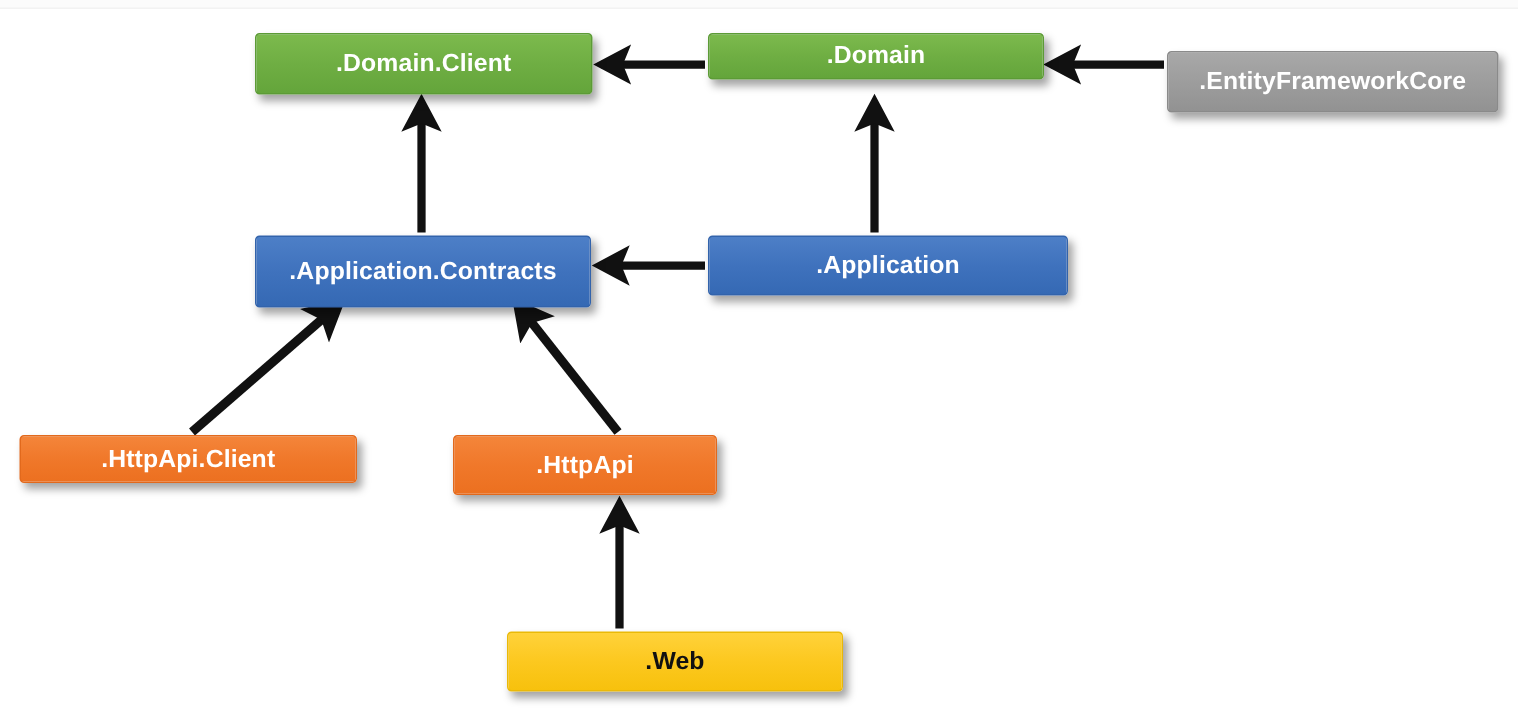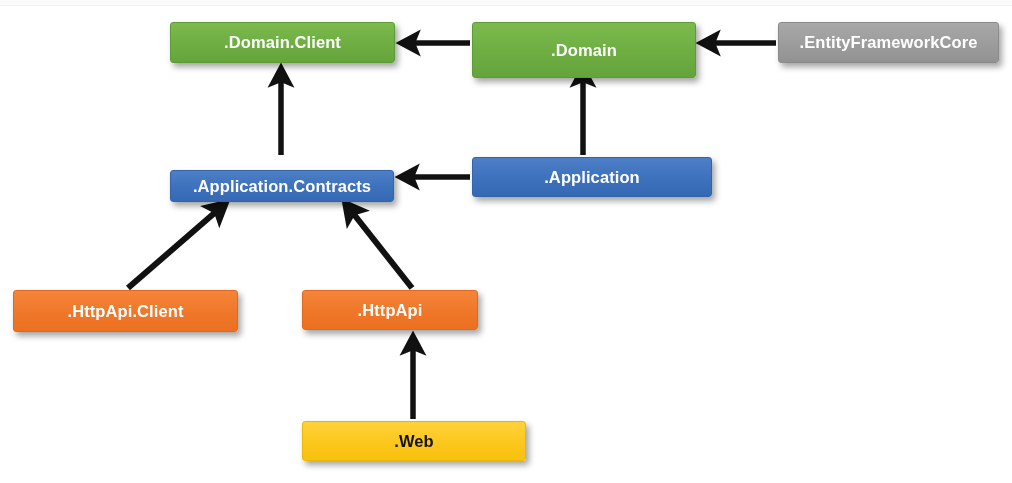--- a/index.html
+++ b/index.html
@@ -51,34 +51,36 @@
     box-shadow: 3px 4px 6px rgba(0,0,0,0.36);
     z-index: 3;
   }
   .node-green {
     background: linear-gradient(to bottom, #7cba4d 0%, #6fae43 50%, #64a53b 100%);
     border: 1px solid #5c9b36;
   }
   .node-gray {
     background: linear-gradient(to bottom, #a8a8a8 0%, #9d9d9d 50%, #929292 100%);
     border: 1px solid #8a8a8a;
+    margin-top: 12px;
   }
   .node-blue {
     background: linear-gradient(to bottom, #4d7fc7 0%, #3f72bd 50%, #3569b4 100%);
     border: 1px solid #3263ab;
   }
   .node-orange {
     background: linear-gradient(to bottom, #f4853a 0%, #f0782a 50%, #ec7020 100%);
     border: 1px solid #e2691c;
   }
   .node-yellow {
     background: linear-gradient(to bottom, #ffd23a 0%, #fcc81f 50%, #f7c10d 100%);
     border: 1px solid #eab908;
     color: #111111;
     text-shadow: none;
+    margin-left: 36px;
   }
   .node-label {
     display: block;
     line-height: 1;
     pointer-events: none;
   }
 </style>
 </head>
 <body>
 
@@ -99,33 +101,33 @@
         <line x1="128" y1="288" x2="226" y2="203" stroke="#111111" stroke-width="6" stroke-linecap="butt" marker-end="url(#arrowhead)"></line>
         <line x1="412" y1="288" x2="345" y2="203" stroke="#111111" stroke-width="6" stroke-linecap="butt" marker-end="url(#arrowhead)"></line>
         <line x1="413" y1="419" x2="413" y2="336" stroke="#111111" stroke-width="5.5" stroke-linecap="butt" marker-end="url(#arrowhead)"></line>
       </g>
   </svg>
 
   <div id="nodes">
       <div class="node node-green" style="left: 170px; top: 22px; width: 225px; height: 41px;">
         <span class="node-label">.Domain.Client</span>
       </div>
-      <div class="node node-green" style="left: 472px; top: 22px; width: 224px; height: 56px; align-items: center;">
+      <div class="node node-green" style="left: 472px; top: 22px; width: 224px; height: 31px; align-items: center;">
         <span class="node-label">.Domain</span>
       </div>
       <div class="node node-gray" style="left: 778px; top: 22px; width: 221px; height: 41px;">
         <span class="node-label">.EntityFrameworkCore</span>
       </div>
-      <div class="node node-blue" style="left: 170px; top: 170px; width: 224px; height: 32px;">
+      <div class="node node-blue" style="left: 170px; top: 157px; width: 224px; height: 48px;">
         <span class="node-label">.Application.Contracts</span>
       </div>
       <div class="node node-blue" style="left: 472px; top: 157px; width: 240px; height: 40px;">
         <span class="node-label">.Application</span>
       </div>
-      <div class="node node-orange" style="left: 13px; top: 290px; width: 225px; height: 42px;">
+      <div class="node node-orange" style="left: 13px; top: 290px; width: 225px; height: 32px;">
         <span class="node-label">.HttpApi.Client</span>
       </div>
       <div class="node node-orange" style="left: 302px; top: 290px; width: 176px; height: 40px;">
         <span class="node-label">.HttpApi</span>
       </div>
       <div class="node node-yellow" style="left: 302px; top: 421px; width: 224px; height: 40px;">
         <span class="node-label">.Web</span>
       </div>
     </div>
 

